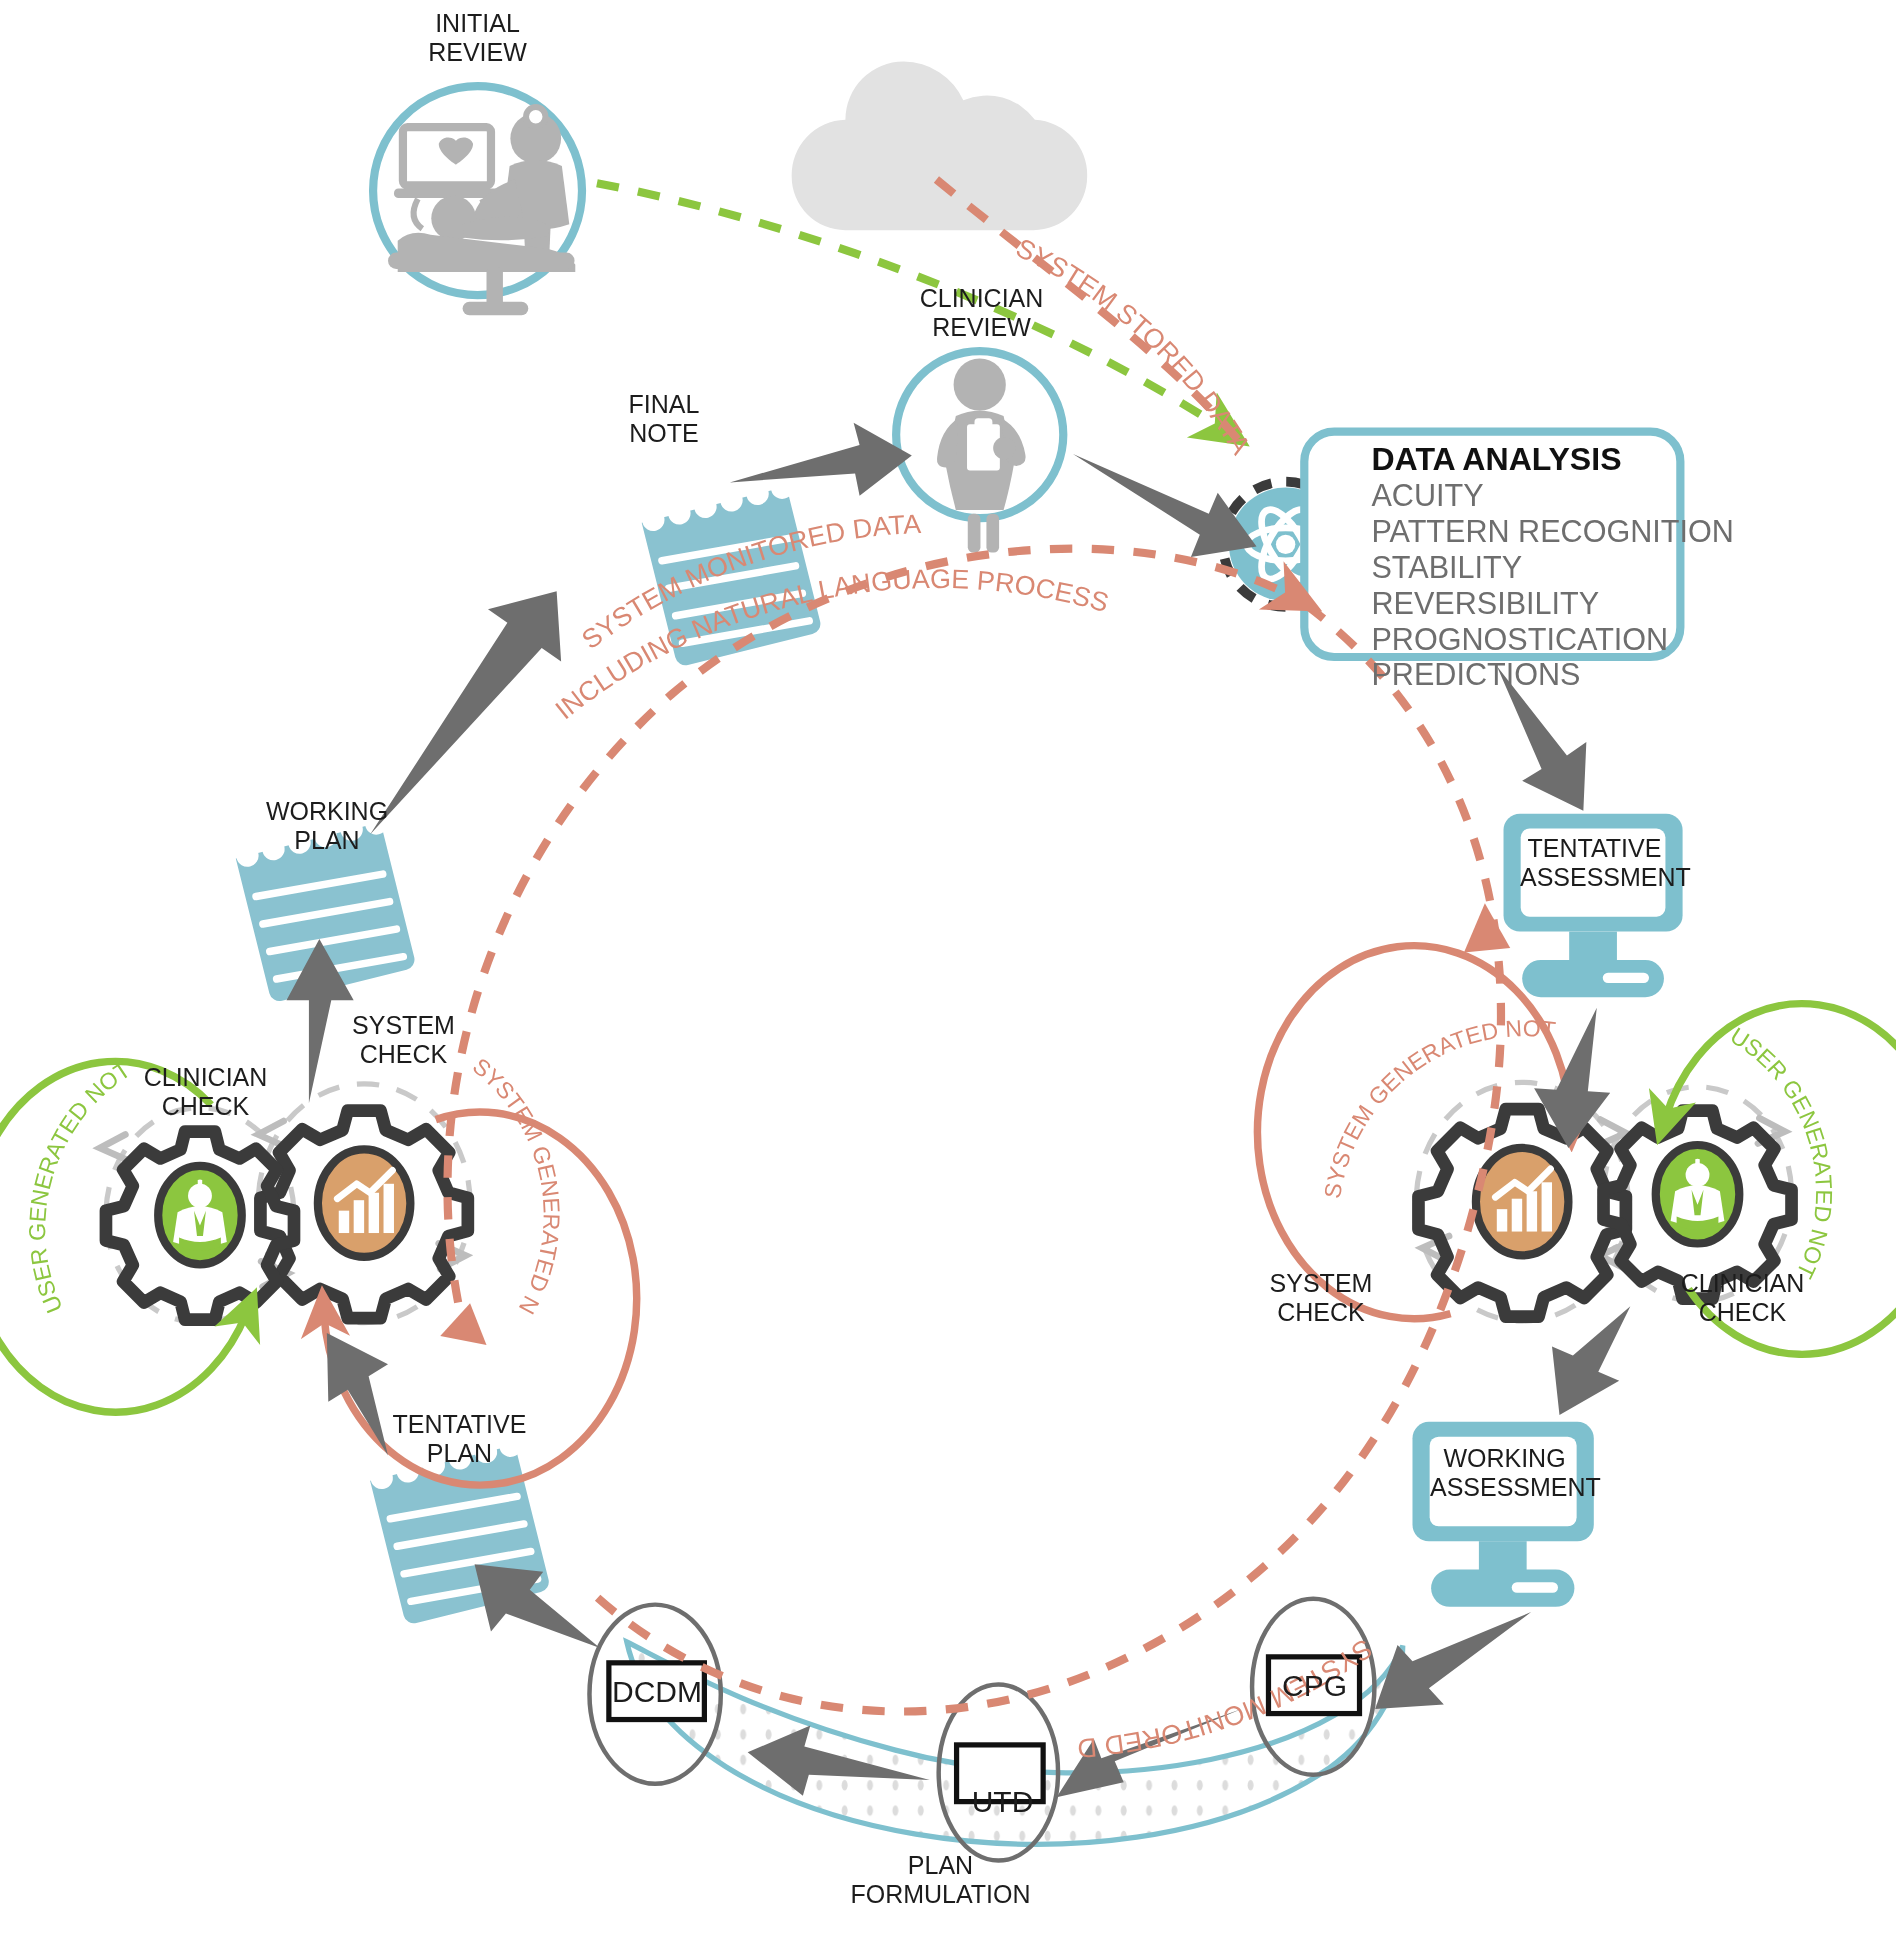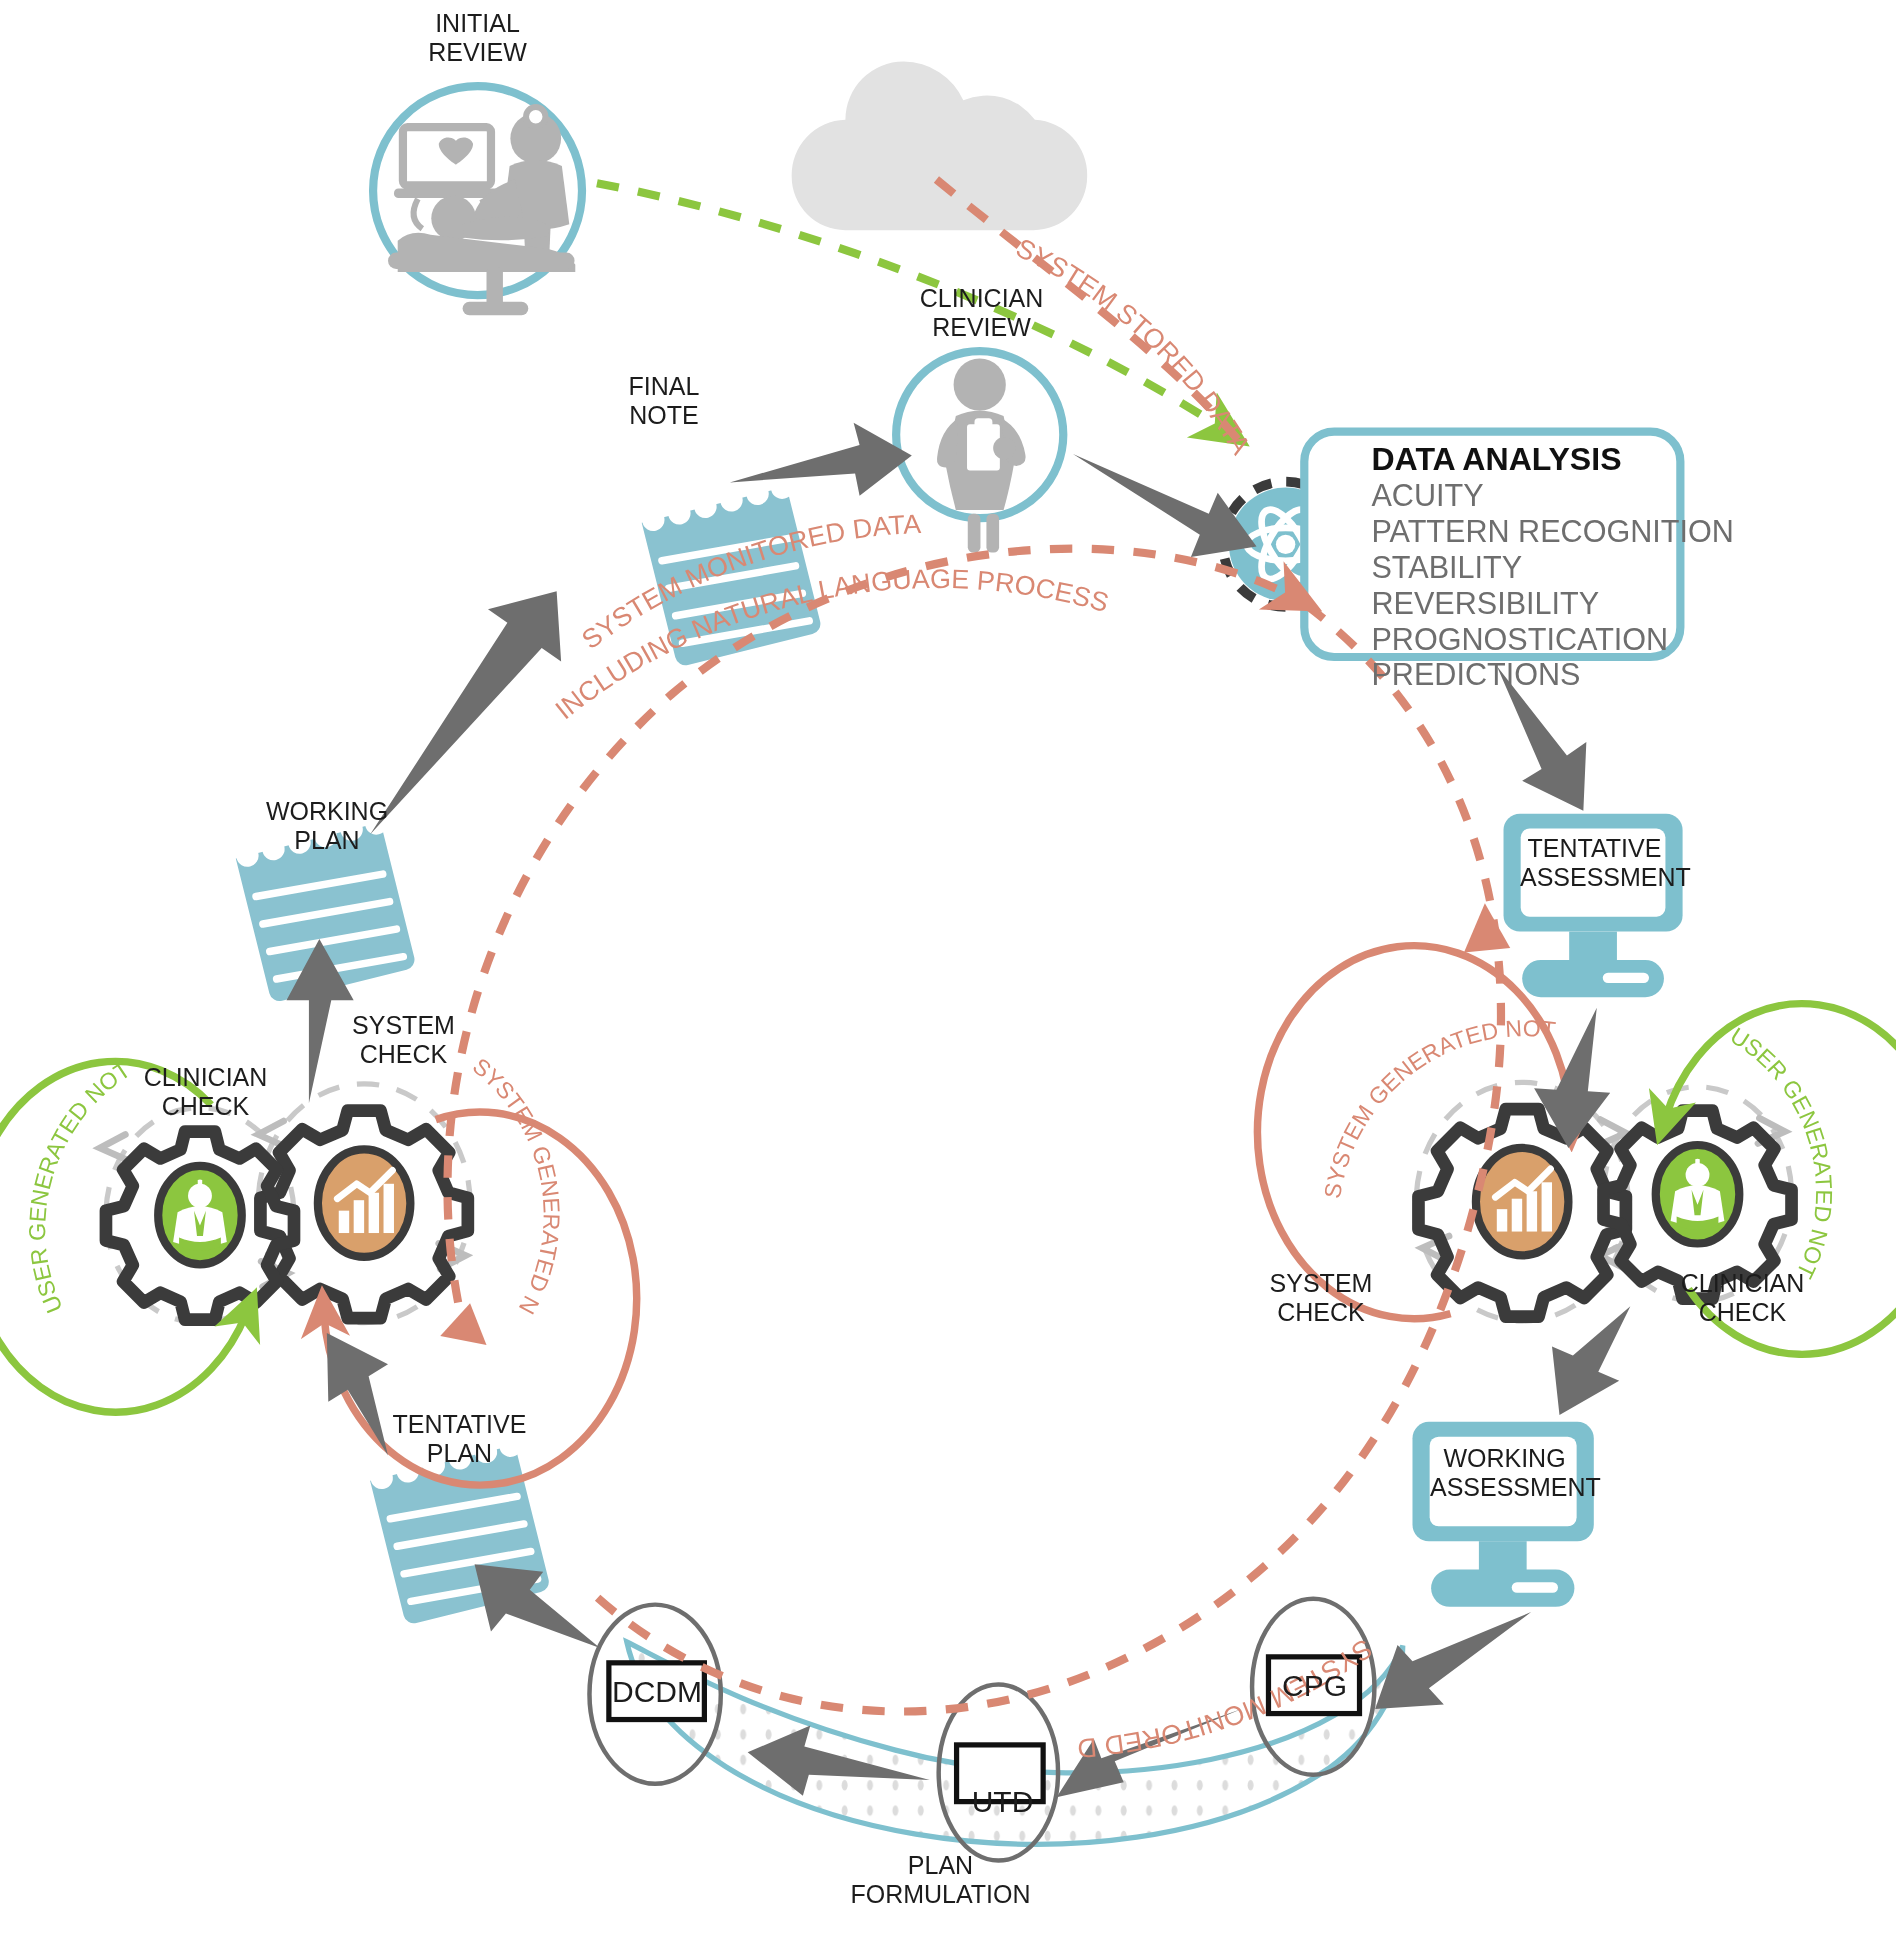--- a/index.html
+++ b/index.html
@@ -325,21 +325,21 @@
     <text id="da-3" x="1838" y="822" font-size="41" fill="#6E6E6E">REVERSIBILITY</text>
     <text id="da-4" x="1838" y="870" font-size="41" fill="#6E6E6E">PROGNOSTICATION</text>
     <text id="da-5" x="1838" y="918" font-size="41" fill="#6E6E6E">PREDICTIONS</text>
   </g>
 </svg>
 
 <div class="lbl lbl-lg" style="left:358px;top:9px;width:239px;">INITIAL
 REVIEW</div>
 <div class="lbl lbl-lg" style="left:862px;top:284px;width:239px;">CLINICIAN
 REVIEW</div>
-<div class="lbl lbl-lg" style="left:567px;top:372px;width:194px;">FINAL
+<div class="lbl lbl-lg" style="left:567px;top:390px;width:194px;">FINAL
 NOTE</div>
 <div class="lbl lbl-lg" style="left:215px;top:797px;width:224px;">WORKING
 PLAN</div>
 <div class="lbl lbl-lg" style="left:340px;top:1410px;width:239px;">TENTATIVE
 PLAN</div>
 
 <div class="lbl lbl-lg" style="left:299px;top:1011px;width:209px;">SYSTEM
 CHECK</div>
 <div class="lbl lbl-lg" style="left:90px;top:1063px;width:231px;">CLINICIAN
 CHECK</div>

